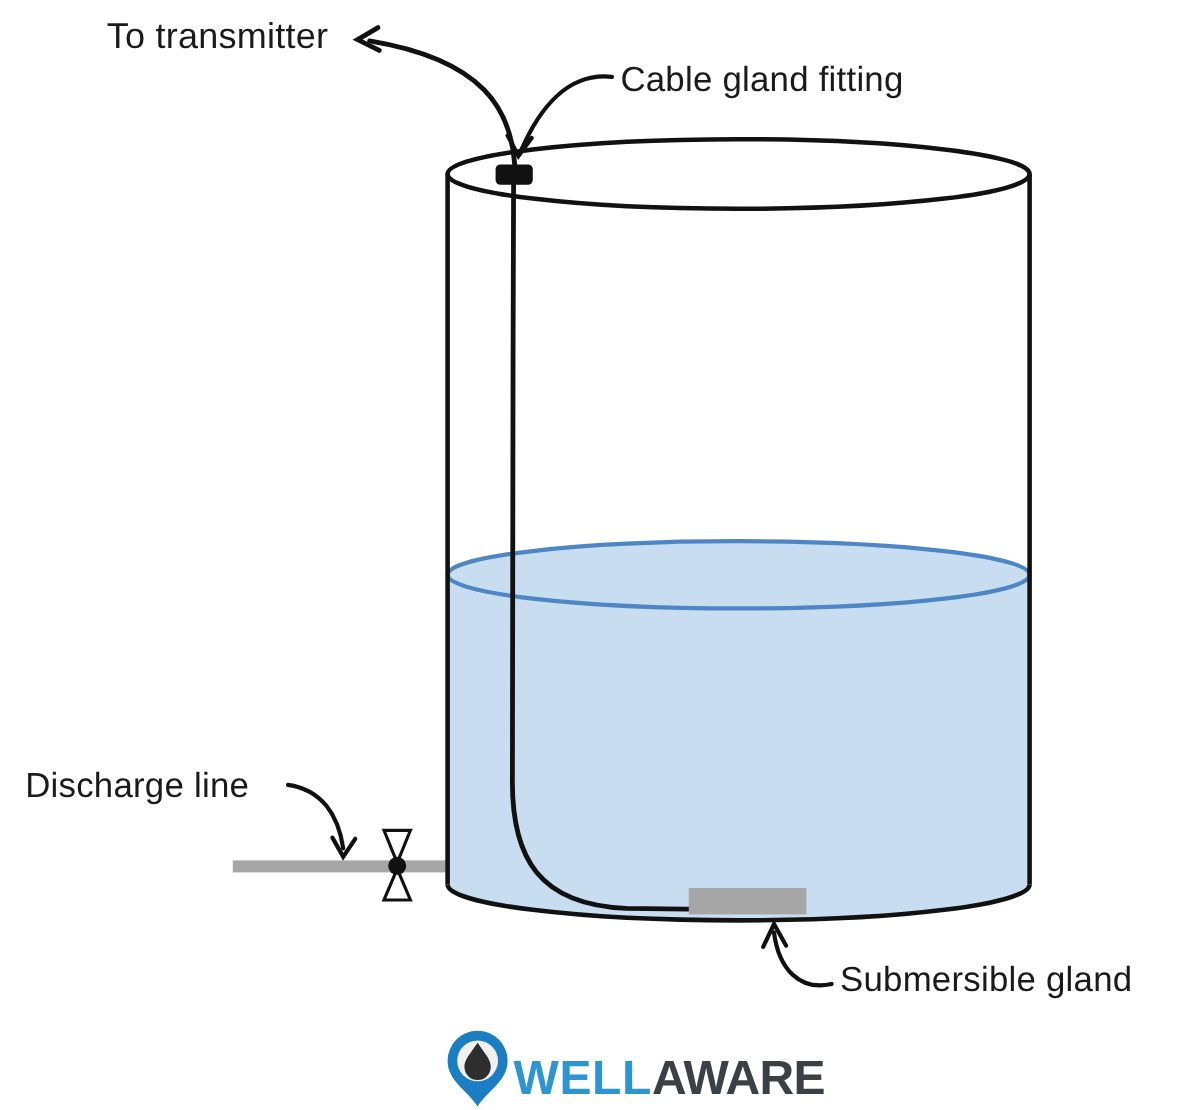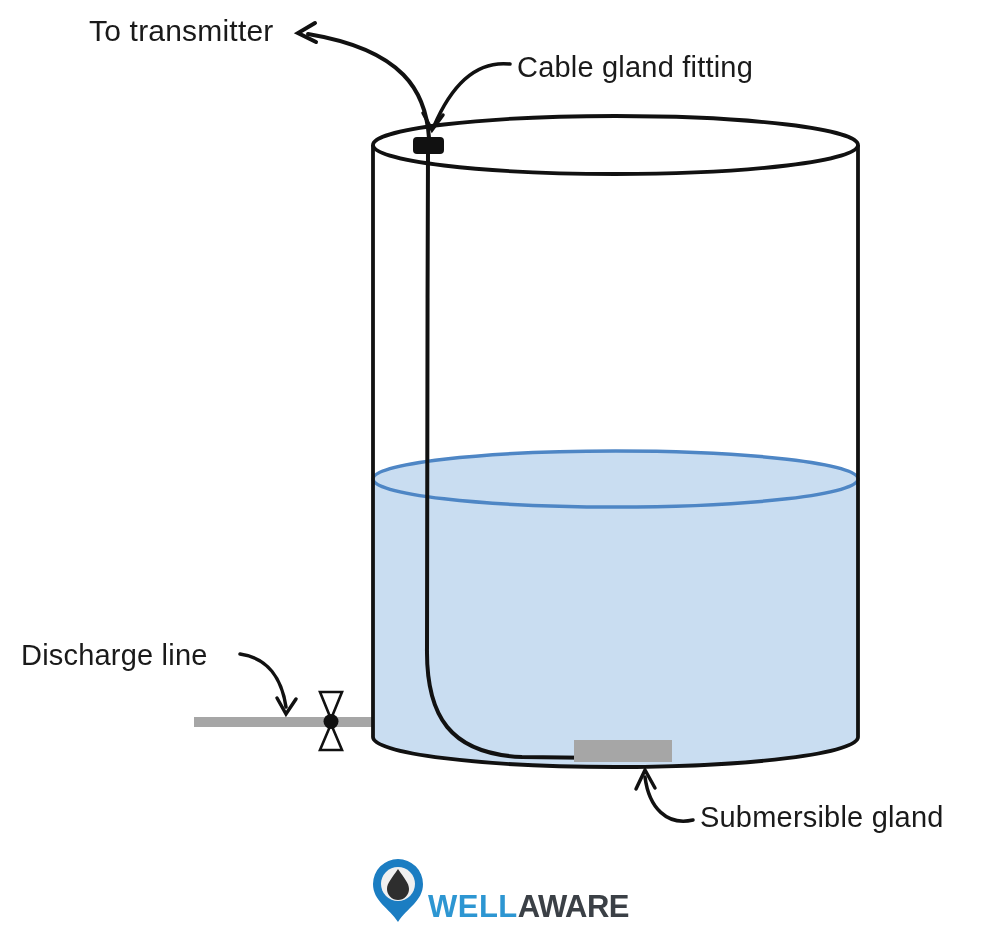--- a/index.html
+++ b/index.html
@@ -29,25 +29,24 @@
     letter-spacing: 0.2px;
   }
   .label-to-transmitter   { left: 89px;  top: 14px;  font-size: 30px; }
   .label-cable-gland      { left: 517px; top: 52px; }
   .label-discharge-line   { left: 21px;  top: 640px; }
   .label-submersible      { left: 700px; top: 802px; }
   .logo-text {
     position: absolute;
     left: 428px;
     top: 877px;
-    font-size: 31px;
+    font-size: 40px;
     font-weight: 700;
     letter-spacing: 0.5px;
     white-space: nowrap;
-    margin-top: 12px;
   }
   .logo-well  { color: #2D96D2; }
   .logo-aware { color: #3B4046; letter-spacing: -0.5px; }
 </style>
 </head>
 <body>
 
 <div class="stage">
 
   <svg width="1000" height="925" viewBox="0 0 1000 925">

